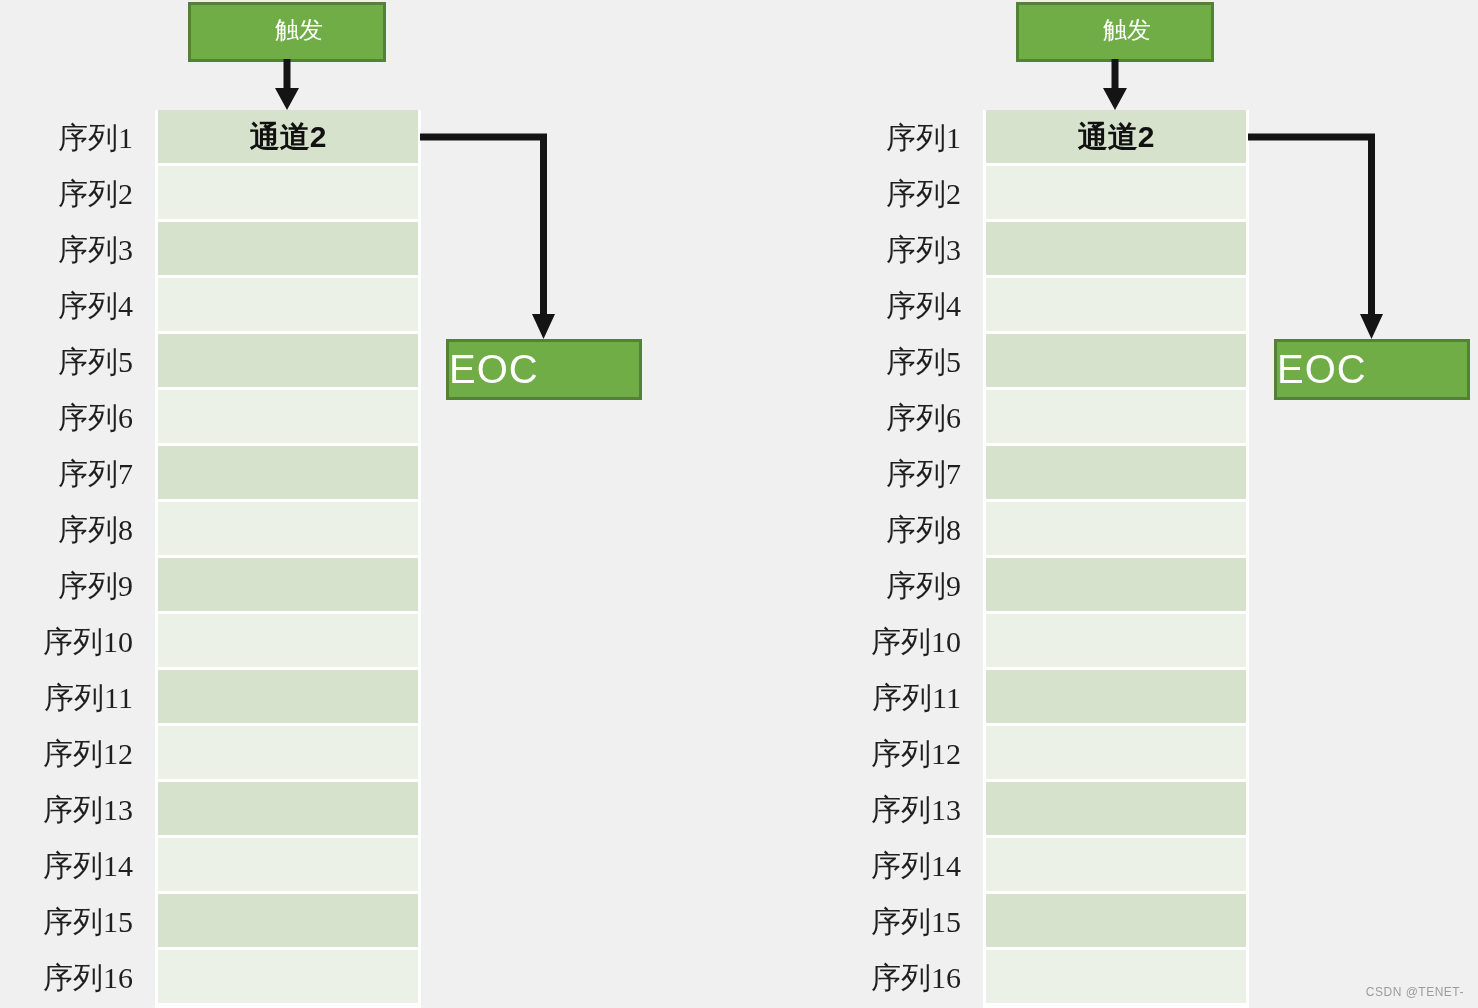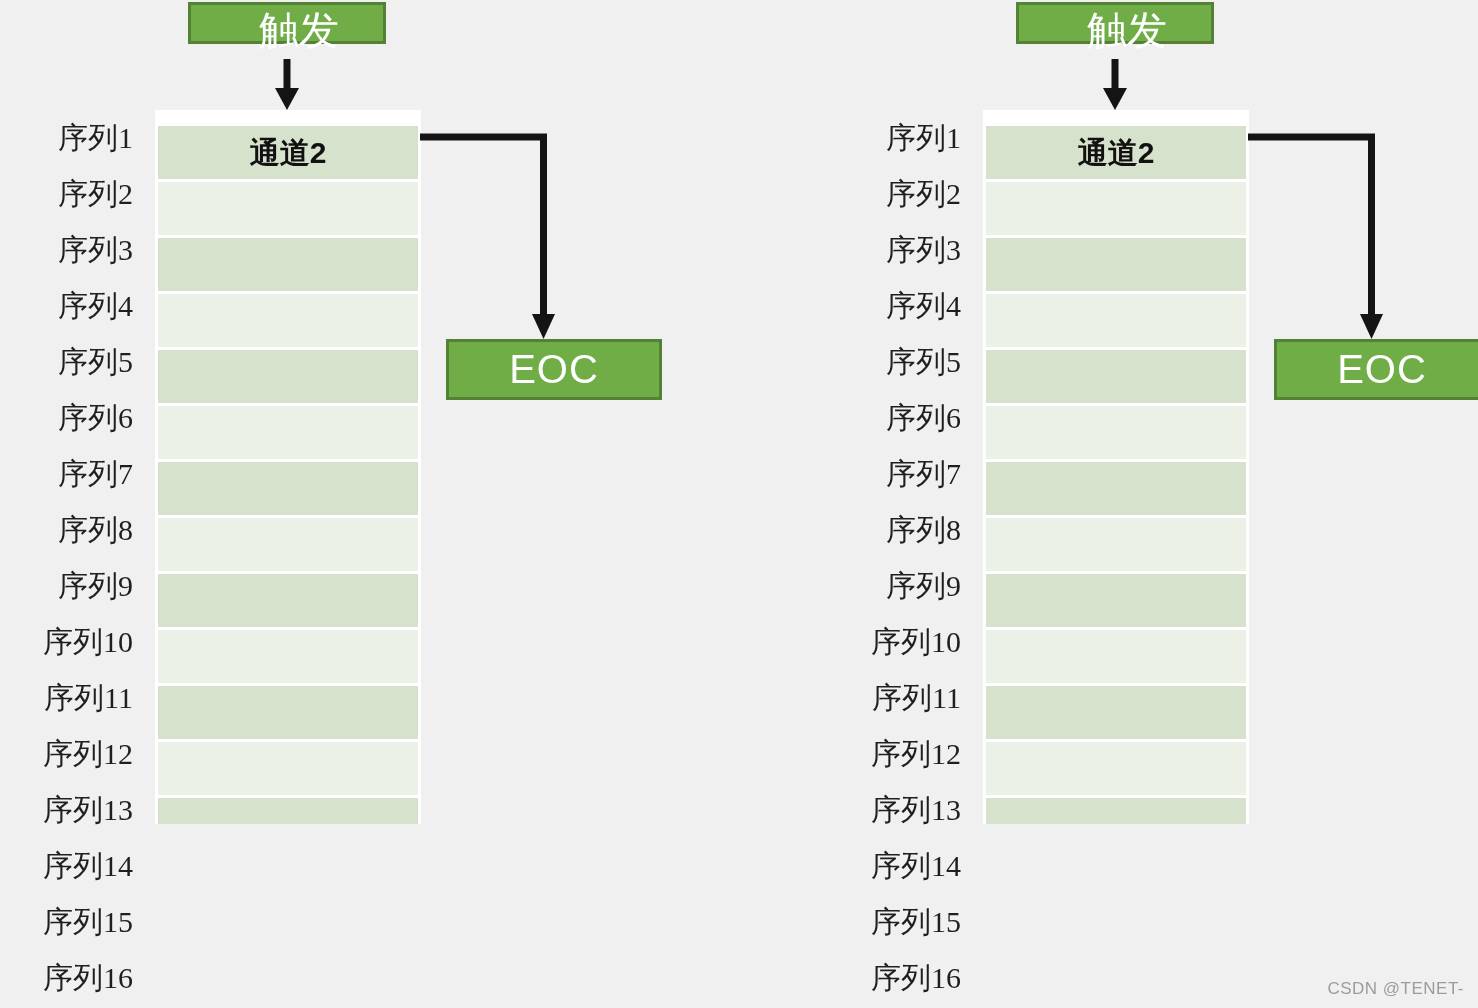--- a/index.html
+++ b/index.html
@@ -7,65 +7,65 @@
     width: 1478px; height: 1008px;
     position: relative; overflow: hidden;
     background: var(--background, #f0f0f0);
     font-family: "Liberation Sans", sans-serif;
   }
 
   .diagram { position: absolute; top: 0; left: 0; width: 650px; height: 1008px; }
   .diagram.right { left: 828px; }
 
   .trigger-box {
-    position: absolute; left: 188px; top: 2px; width: 198px; height: 42px;
+    position: absolute; left: 188px; top: 2px; width: 198px; height: 60px;
     background: var(--box-fill, #70AD47);
     border: 3px solid var(--box-border, #538135);
     box-sizing: border-box;
     color: var(--box-text, #fff);
-    font-size: 40px; line-height: 50px; text-align: center; padding-left: 24px;
+    font-size: 24px; line-height: 50px; text-align: center; padding-left: 24px;
   }
 
   .trig-arrow { position: absolute; left: 275px; top: 59px; color: var(--arrow, #141414); }
   .connector  { position: absolute; left: 420px; top: 133px; color: var(--arrow, #141414); }
 
   .labels { position: absolute; left: 8px; top: 110px; width: 125px; font-family: Liberation Serif, serif; }
   .seq-label {
     height: 56px; line-height: 56px;
     text-align: right;
     font-size: 30px; color: var(--label-text, #1f1f1f);
     white-space: nowrap;
   }
 
   .table {
-    position: absolute; left: 155px; top: 110px; width: 266px; height: 714px;
+    position: absolute; left: 155px; top: 110px; width: 266px; height: 898px;
     background: var(--table-border, #ffffff);
-    padding: 16px 3px; box-sizing: border-box;
+    padding: 0 3px; box-sizing: border-box;
     overflow: hidden;
   }
   .row {
     height: 53px; line-height: 53px; margin-bottom: 3px;
     text-align: center; font-size: 30px; color: #111;
   }
   .row:nth-of-type(odd)  { background: var(--row-odd,  #D7E2CC); }
   .row:nth-of-type(even) { background: var(--row-even, #ECF1E8); }
   .row:first-of-type { font-weight: 700; }
 
   .eoc-box {
-    position: absolute; left: 446px; top: 339px; width: 216px; height: 61px;
+    position: absolute; left: 446px; top: 339px; width: 196px; height: 61px;
     background: var(--box-fill, #70AD47);
     border: 3px solid var(--box-border, #538135);
     box-sizing: border-box;
     color: var(--box-text, #fff);
-    font-size: 40px; line-height: 55px; text-align: center; letter-spacing: 1px;
+    font-size: 40px; line-height: 55px; text-align: left; letter-spacing: 1px;
   }
 
   .watermark {
     position: absolute; right: 14px; bottom: 9px;
-    font-size: 17px; color: var(--watermark-text, #9C9C9C); letter-spacing: 0.5px;
+    font-size: 12px; color: var(--watermark-text, #9C9C9C); letter-spacing: 0.5px;
   }
 </style>
 </head>
 <body>
 
 <div class="diagram left">
   <div class="trigger-box">触发</div>
 
   <svg class="trig-arrow" width="24" height="52" viewBox="0 0 24 52">
     <rect x="8.5" y="0" width="7" height="30" fill="currentColor"></rect>

